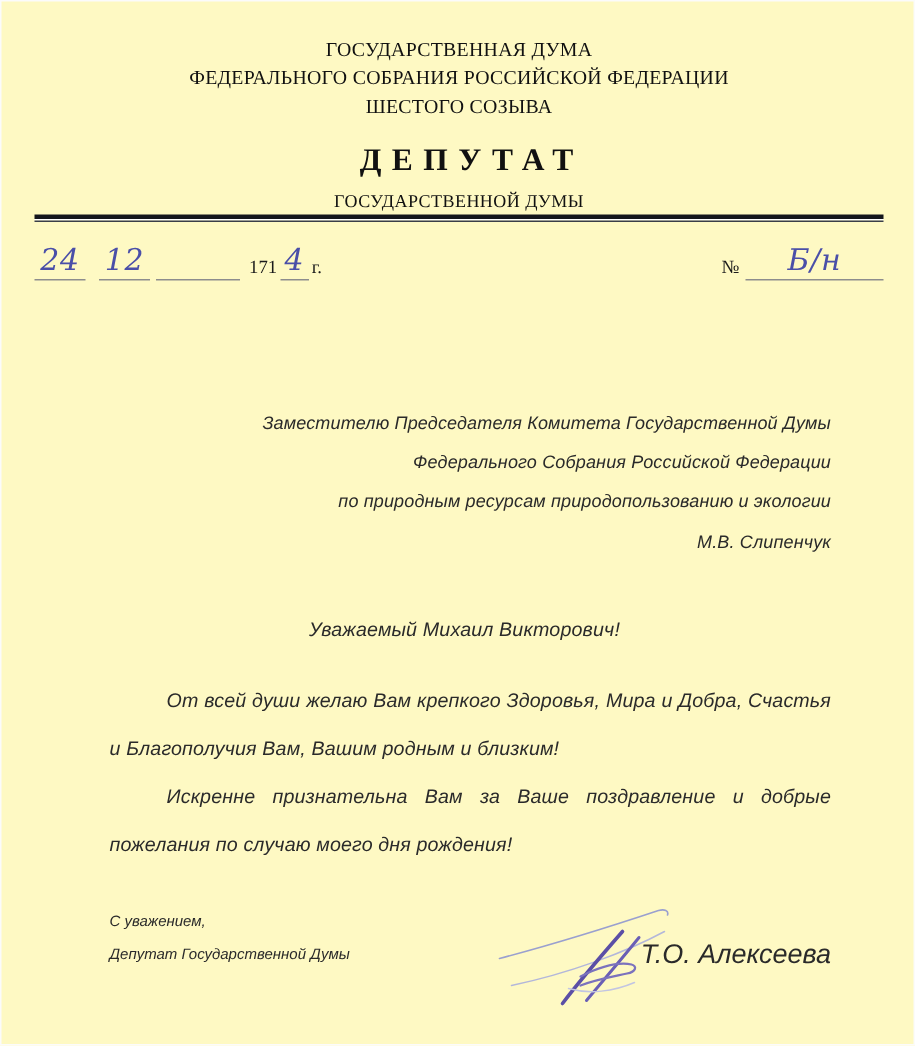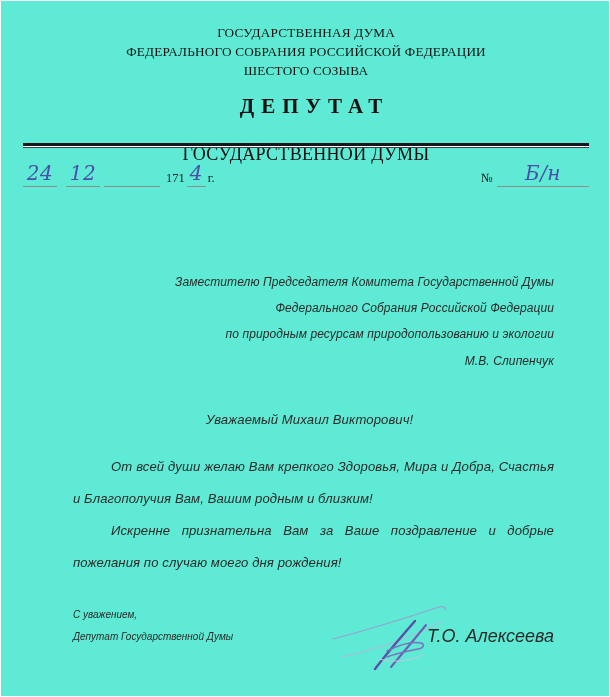--- a/index.html
+++ b/index.html
@@ -4,21 +4,21 @@
 <style>
   html, body {
     margin: 0;
     padding: 0;
     background: #ffffff;
   }
   .page {
     position: relative;
     width: 610px;
     height: 697px;
-    background: #5eead4;
+    background: #fef9c3;
     box-sizing: border-box;
     border: 1px solid #fbfbfb;
     overflow: hidden;
     font-family: "Liberation Sans", sans-serif;
     color: #1a1a1a;
   }
 
   
   .letterhead {
     position: absolute;
@@ -39,24 +39,23 @@
   }
   .lh-deputat {
     font-size: 21px;
     font-weight: bold;
     letter-spacing: 7px;
     line-height: 34px;
     margin-top: 9px;
     padding-left: 17px;
   }
   .lh-duma {
-    font-size: 18px;
+    font-size: 12px;
     line-height: 23px;
     letter-spacing: 0.3px;
-    margin-top: 20px;
   }
 
   
   .rule-wrap {
     position: absolute;
     left: 22px;
     top: 142px;
     width: 566px;
   }
   .rule-thick {

